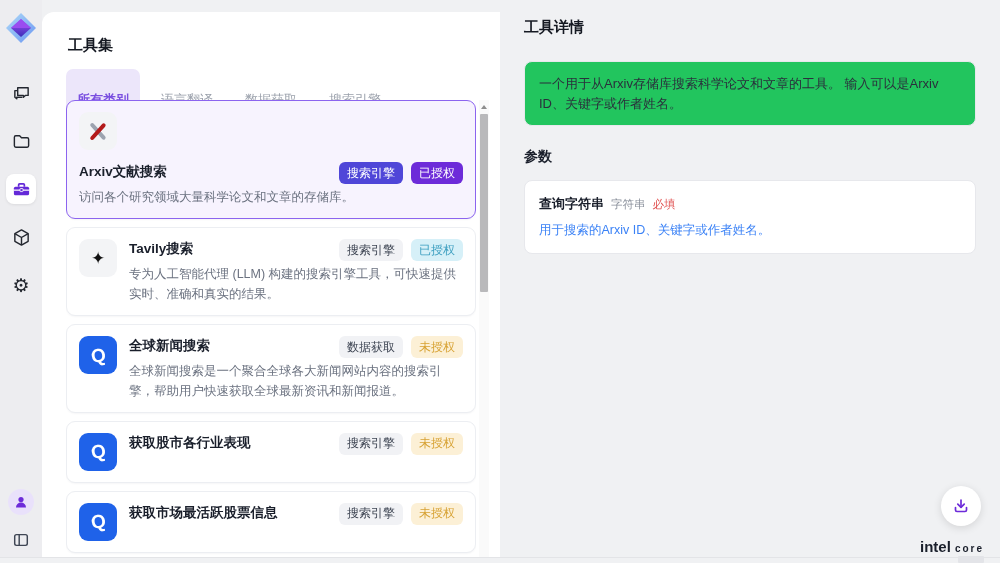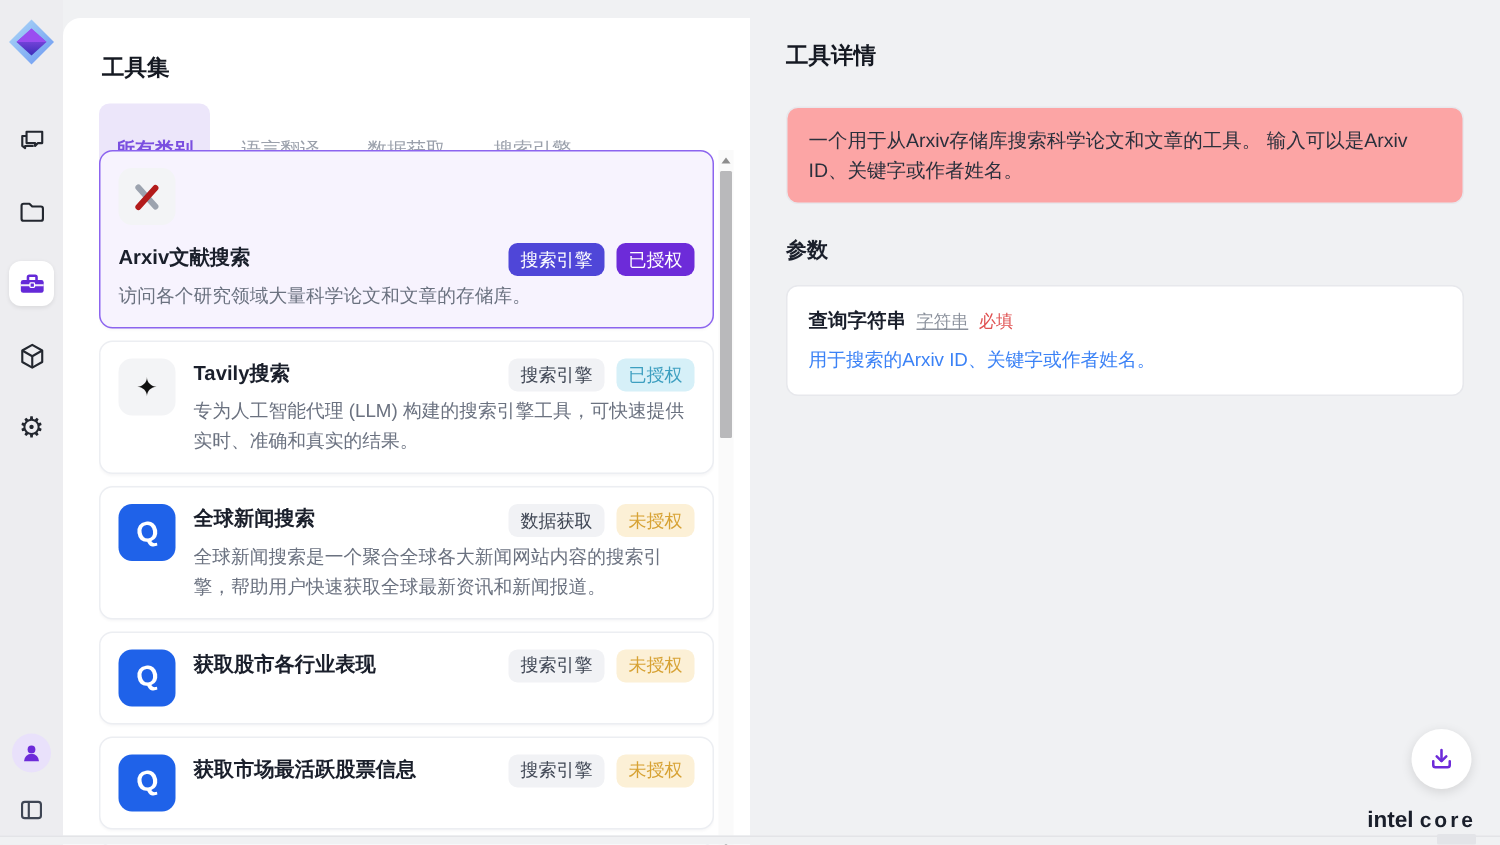--- a/index.html
+++ b/index.html
@@ -49,38 +49,38 @@
 
   
   .scrollbar { position:absolute; right:11px; top:88px; bottom:6px; width:10px; background:#fafafa; z-index:4; }
   .sb-arrow { position:absolute; left:0; width:10px; height:10px; display:flex; align-items:center; justify-content:center; cursor:pointer; }
   .sb-up { top:2px; } .sb-down { bottom:2px; }
   .tri-up { width:0; height:0; border-left:3px solid transparent; border-right:3px solid transparent; border-bottom:4px solid #8d8d8d; }
   .tri-down { width:0; height:0; border-left:3px solid transparent; border-right:3px solid transparent; border-top:4px solid #8d8d8d; }
   .sb-thumb { position:absolute; left:1px; top:14px; width:8px; height:178px; background:#b9b9bb; border-radius:1px; cursor:pointer; }
 
   
-  .detail { position:absolute; left:500px; top:0; width:500px; height:454px; background:#f0f1f3; padding:28px 24px; }
+  .detail { position:absolute; left:500px; top:0; width:500px; height:454px; background:#f0f1f3; padding:18px 24px; }
   .detail-title { font-size:15px; font-weight:bold; color:#151922; margin-bottom:24px; }
   .section-heading { font-size:14px; font-weight:bold; color:#1a1f2b; margin-bottom:14px; }
-  .intro-box { background:#fca5a5; border:1px solid #e7e8ec; border-radius:8px; padding:12px 14px;
+  .intro-box { background:#22c55e; border:1px solid #e7e8ec; border-radius:8px; padding:12px 14px;
     font-size:13px; color:#2a303c; margin-bottom:22px; line-height:1.5; }
   .param-card { background:#ffffff; border:1px solid #e7e8ec; border-radius:8px; padding:14px; }
   .param-head { display:flex; align-items:baseline; gap:7px; margin-bottom:9px; }
   .param-name { font-size:13px; font-weight:bold; color:#1a1f2b; }
-  .param-type { font-size:11.5px; color:#8b919c;text-decoration:underline; }
+  .param-type { font-size:11.5px; color:#8b919c; }
   .param-required { font-size:11.5px; color:#e05252; }
   .param-desc { font-size:12.5px; color:#3b82f6; }
 
   
   .fab { position:absolute; right:19px; bottom:37px; width:40px; height:40px; border-radius:50%;
     background:#ffffff; box-shadow:0 2px 8px rgba(0,0,0,.12); display:flex; align-items:center; justify-content:center; cursor:pointer; z-index:5; }
   .brand { position:absolute; right:16px; bottom:8px; display:flex; align-items:baseline; gap:4px; z-index:5; }
   .brand-intel { font-size:15px; font-weight:bold; color:#1a1f2b; letter-spacing:0; }
-  .brand-core { font-size:14px; font-weight:bold; color:#1a1f2b; letter-spacing:2px; }
+  .brand-core { font-size:10px; font-weight:bold; color:#1a1f2b; letter-spacing:2px; }
   .brand-badge { position:absolute; right:0; bottom:-8px; width:26px; height:7px; background:#e3e4e8; border-radius:1px; }
   .bottom-strip { position:absolute; left:0; bottom:0; width:1000px; height:6px; background:#f0f1f3; border-top:1px solid #e3e4e7; z-index:4; }
 
   svg { display:block; }
 </style>
 </head>
 <body>
 
 <div class="rail">
   <div class="rail-logo">

